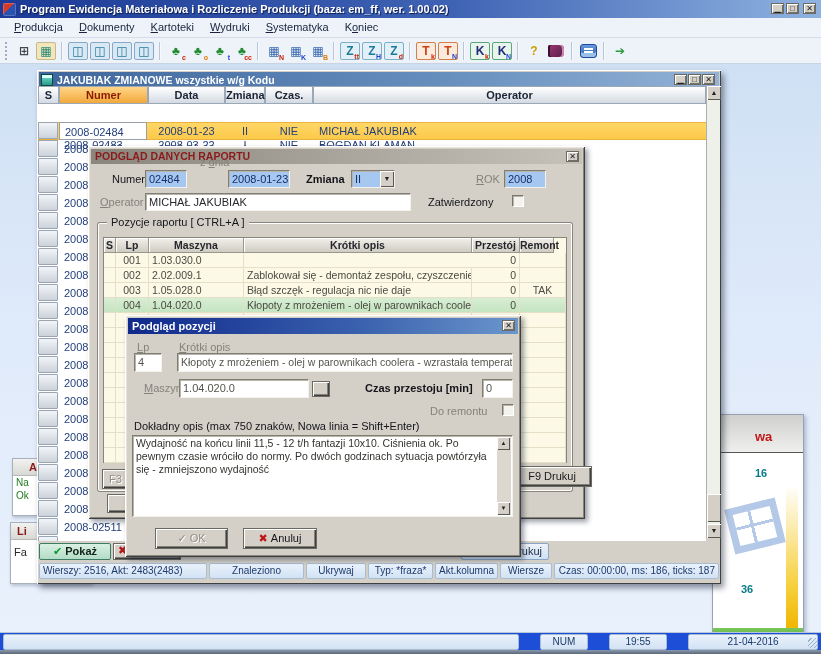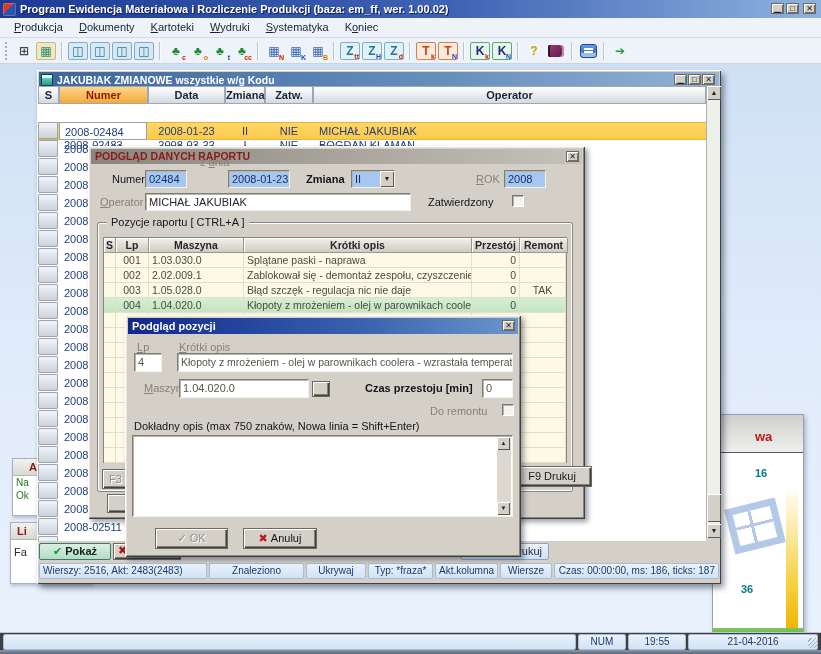--- a/index.html
+++ b/index.html
@@ -90,21 +90,21 @@
   #dokladny-box { position:absolute; left:7px; top:120px; width:381px; height:82px; }
   #dokladny-text { position:absolute; left:3px; top:1px; right:18px; bottom:1px; font-size:10.5px; line-height:13px; color:#33332e; overflow:hidden; }
   .mini-scroll { position:absolute; right:1px; top:1px; bottom:1px; width:14px; background:#dcd8d0; }
   .mini-scroll .up, .mini-scroll .dn { position:absolute; left:0; width:13px; height:13px; background:#d4d0c8; box-shadow: inset 1px 1px 0 #fff, inset -1px -1px 0 #585850; font-size:6px; text-align:center; line-height:13px; color:#222; }
   .mini-scroll .dn { bottom:0; }
   .dlg-btn { position:absolute; font-size:11px; text-align:center; }
   .dlg-btn .lh { line-height:18px; }
   .dis-txt { color:#928f84; text-shadow:1px 1px 0 #fff; }
 
   
-  #app-status { position:absolute; left:0; top:632px; width:821px; height:18px; background:#404040; border-top:1px solid #b8c8dc; display:flex; padding:0 2px; }
+  #app-status { position:absolute; left:0; top:632px; width:821px; height:18px; background:#1d4ed8; border-top:1px solid #b8c8dc; display:flex; padding:0 2px;gap:19px; }
   #bottom-band { position:absolute; left:0; top:650px; width:821px; height:4px; background:linear-gradient(180deg,#8a98ac,#5a6878); }
   .grip { position:absolute; right:2px; bottom:3px; width:10px; height:10px; background: repeating-linear-gradient(135deg, transparent 0 2px, #9ab0c8 2px 3px); }
   u { text-decoration:underline; }
 </style>
 </head>
 <body>
 
 <div id="screen">
 
   <div id="main-titlebar">
@@ -255,21 +255,21 @@
         <div>JAKUBIAK ZMIANOWE  wszystkie w/g Kodu</div>
         <div class="titlebtn" style="right:32px; top:2px;">▁</div>
         <div class="titlebtn" style="right:18px; top:2px;">□</div>
         <div class="titlebtn" style="right:4px; top:2px;">✕</div>
       </div>
       <div id="rap-header">
           <div class="hcell" style="left: 0px; width: 21px;">S</div>
           <div class="hcell numer" style="left: 21px; width: 89px;">Numer</div>
           <div class="hcell" style="left: 110px; width: 77px;">Data</div>
           <div class="hcell" style="left: 187px; width: 40px;">Zmiana</div>
-          <div class="hcell" style="left: 227px; width: 48px;">Zatw.</div>
+          <div class="hcell" style="left: 227px; width: 48px;">Czas.</div>
           <div class="hcell" style="left: 275px; width: 393px;">Operator</div>
         </div>
       <div id="rap-body">
           <div class="rap-row" style="top: 12px; margin-top: 20px;">
             <div class="rap-s"></div>
             <div class="rap-cell" style="left: 21px; width: 88px; padding-left: 5px;">2008-02483</div>
             <div class="rap-cell" style="left: 110px; width: 77px; text-align: center;">2008-03-22</div>
             <div class="rap-cell" style="left: 187px; width: 40px; text-align: center;">I</div>
             <div class="rap-cell" style="left: 227px; width: 48px; text-align: center;">NIE</div>
             <div class="rap-cell" style="left: 275px; width: 392px; padding-left: 6px;">BOGDAN KLAMAN</div>
@@ -511,28 +511,27 @@
 
       <div class="groupbox" style="left:10px; top:77px; width:474px; height:268px;">
         <div class="gb-label">Pozycje raportu  [ CTRL+A ]</div>
         <div id="poz-table">
           <div id="poz-header">
               <div class="poz-hcell" style="left: 0px; width: 12px;">S</div>
               <div class="poz-hcell" style="left: 12px; width: 33px;">Lp</div>
               <div class="poz-hcell" style="left: 45px; width: 95px;">Maszyna</div>
               <div class="poz-hcell" style="left: 140px; width: 228px;">Krótki opis</div>
               <div class="poz-hcell" style="left: 368px; width: 48px;">Przestój</div>
-              <div class="poz-hcell" style="left: 416px; width: 48px;">Remont</div>
+              <div class="poz-hcell" style="left: 416px; width: 34px;">Remont</div>
             </div>
           <div id="poz-rows">
               <div class="poz-row" style="top: 15px;">
                 <div class="poz-cell" style="left: 0px; width: 12px;"></div>
                 <div class="poz-cell" style="left: 12px; width: 33px; text-align: center;">001</div>
                 <div class="poz-cell" style="left: 45px; width: 95px;">1.03.030.0</div>
-                <div class="poz-cell" style="left: 140px; width: 228px;">Splątane paski - naprawa</div>
                 <div class="poz-cell" style="left: 368px; width: 48px; text-align: right;">0</div>
                 <div class="poz-cell" style="left: 416px; width: 46px; text-align: center;"></div>
               </div>
               <div class="poz-row" style="top: 30px;">
                 <div class="poz-cell" style="left: 0px; width: 12px;"></div>
                 <div class="poz-cell" style="left: 12px; width: 33px; text-align: center;">002</div>
                 <div class="poz-cell" style="left: 45px; width: 95px;">2.02.009.1</div>
                 <div class="poz-cell" style="left: 140px; width: 228px;">Zablokował się - demontaż zespołu, czyszczenie...</div>
                 <div class="poz-cell" style="left: 368px; width: 48px; text-align: right;">0</div>
                 <div class="poz-cell" style="left: 416px; width: 46px; text-align: center;"></div>
@@ -652,20 +651,21 @@
       <div class="field sunken" style="left:52px; top:38px; width:336px; height:19px; color:#55554e; font-size:10.5px; line-height:17px;">Kłopoty z mrożeniem - olej w parownikach coolera - wzrastała temperatura</div>
       <div class="lbl dis" style="left:19px; top:67px;"><u>M</u>aszyna</div>
       <div class="field sunken" style="left:54px; top:64px; width:130px; height:19px; color:#55554e;">1.04.020.0</div>
       <div class="btn3d" style="position:absolute; left:187px; top:66px; width:18px; height:16px;"></div>
       <div class="lbl b" style="left:240px; top:67px;">Czas przestoju [min]</div>
       <div class="field sunken" style="left:357px; top:64px; width:31px; height:19px; color:#55554e;">0</div>
       <div class="lbl dis" style="left:305px; top:90px;">Do remontu</div>
       <div class="chkbox" style="left:377px; top:89px;"></div>
       <div class="lbl" style="left:9px; top:105px;">Dokładny opis (max 750 znaków, Nowa linia = Shift+Enter)</div>
       <div id="dokladny-box" class="sunken">
+        <div id="dokladny-text">Wydajność na końcu linii 11,5 - 12 t/h fantazji 10x10. Ciśnienia ok. Po pewnym czasie wróciło do normy. Po dwóch godzinach sytuacja powtórzyła się - zmniejszono wydajność</div>
         <div class="mini-scroll">
           <div class="up">▲</div>
           <div class="dn">▼</div>
         </div>
       </div>
       <div class="dlg-btn btn3d" style="left:30px; top:213px; width:73px; height:21px;"><span class="lh dis-txt"><span>✓ </span><span>OK</span></span></div>
       <div class="dlg-btn btn3d" style="left:118px; top:213px; width:74px; height:21px;"><span class="lh"><span style="color:#c01818; font-weight:bold;">✖ </span><span style="color:#14141a;">Anuluj</span></span></div>
     </div>
   </div>
 

